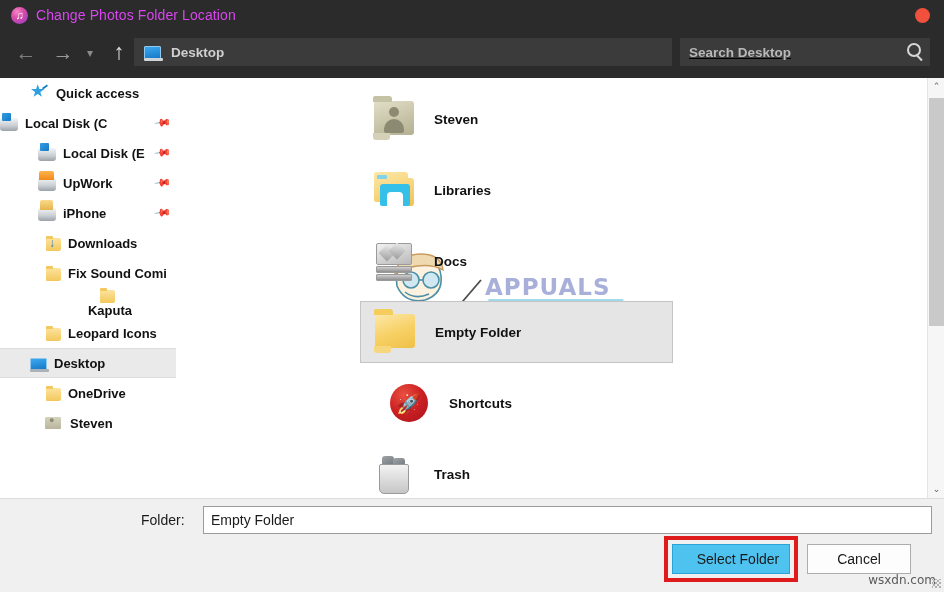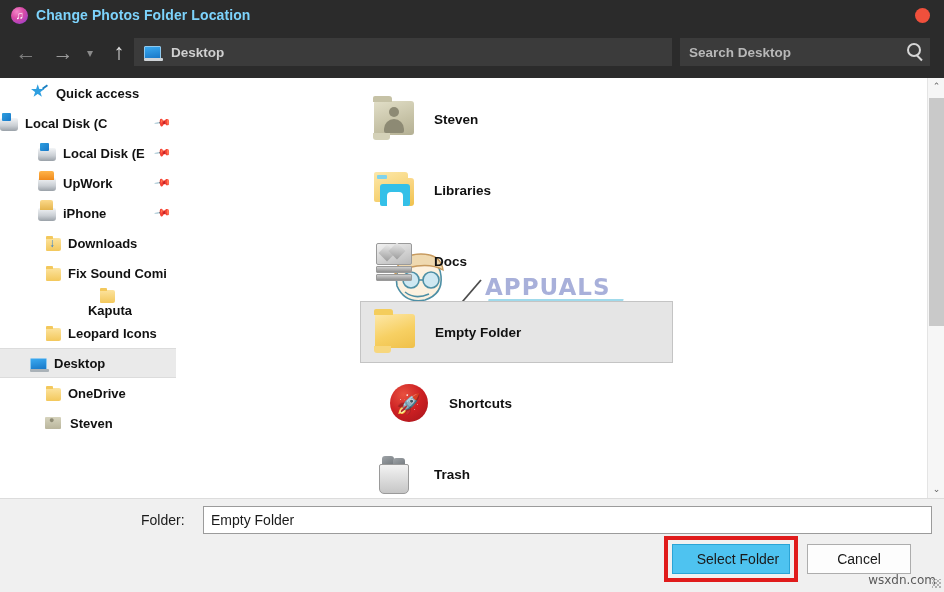--- a/index.html
+++ b/index.html
@@ -15,22 +15,22 @@
   .titlebar{ position:absolute; left:0; top:0; width:944px; height:30px; background:#2b2b2b; }
   .app-icon{
     position:absolute; left:11px; top:7px; width:17px; height:17px; border-radius:50%;
     background:radial-gradient(circle at 35% 28%, #f486c8 0%, #d94ba5 40%, #8d3ad6 100%);
   }
   .app-icon::after{
     content:"\266B"; position:absolute; left:0; top:-1px; width:17px; height:17px;
     font-size:11px; color:#fff; text-align:center; line-height:19px;
   }
   .title-text{
-    position:absolute; left:36px; top:7px; font-size:14px; font-weight:bold;
-    color:#7dd3fc; letter-spacing:.1px; white-space:nowrap;
+    position:absolute; left:36px; top:7px; font-size:14px; font-weight:normal;
+    color:#d946ef; letter-spacing:.1px; white-space:nowrap;
   }
   .close-dot{
     position:absolute; right:14px; top:8px; width:15px; height:15px; border-radius:50%;
     background:#f0503c; cursor:pointer;
   }
 
   
   .navbar{ position:absolute; left:0; top:30px; width:944px; height:45px; background:#2b2b2b; }
   .nav-btn{
     position:absolute; top:39px; width:30px; height:28px; color:#9a9a9a;
@@ -57,21 +57,21 @@
   .addr-text{ margin-left:10px; font-size:13.5px; font-weight:bold; color:#d0d0d0; }
   .addr-chev{
     position:absolute; right:44px; top:45px; color:#9a9a9a; font-size:12px; cursor:pointer; user-select:none;
   }
   .addr-refresh{
     position:absolute; right:20px; top:43px; color:#9a9a9a; font-size:15px; cursor:pointer; user-select:none;
   }
 
   .searchbox{
     position:absolute; left:680px; top:38px; width:250px; height:28px;
-    background:#3b3b3b; display:flex; align-items:center; cursor:text;
+    background:#3b3b3b; display:flex; align-items:center; cursor:text;text-decoration:underline;
   }
   .search-text{ margin-left:9px; font-size:13.5px; font-weight:bold; color:#b8b8b8; }
   .search-icon{
     position:absolute; right:9px; top:5px; width:14px; height:14px;
     border:2px solid #d6d6d6; border-radius:50%;
   }
   .search-icon::after{
     content:""; position:absolute; right:-4px; bottom:-4px; width:7px; height:2px;
     background:#d6d6d6; transform:rotate(45deg);
   }

